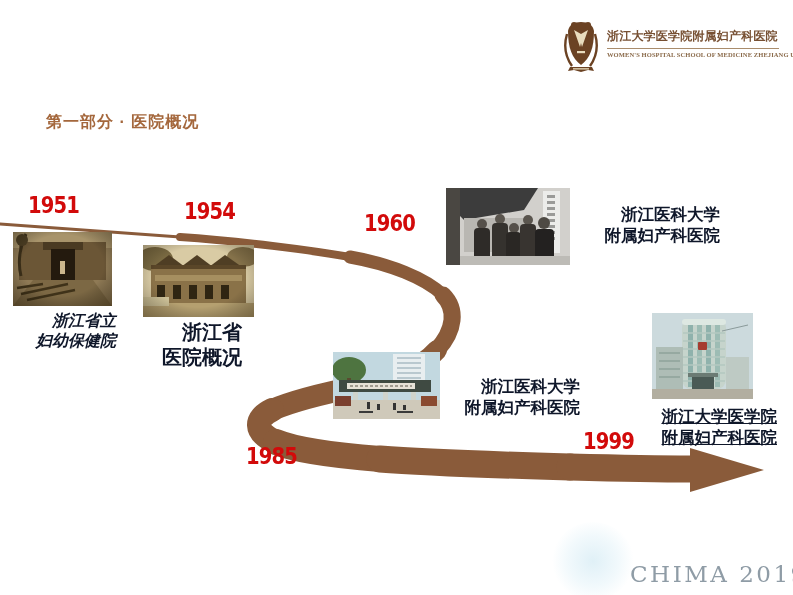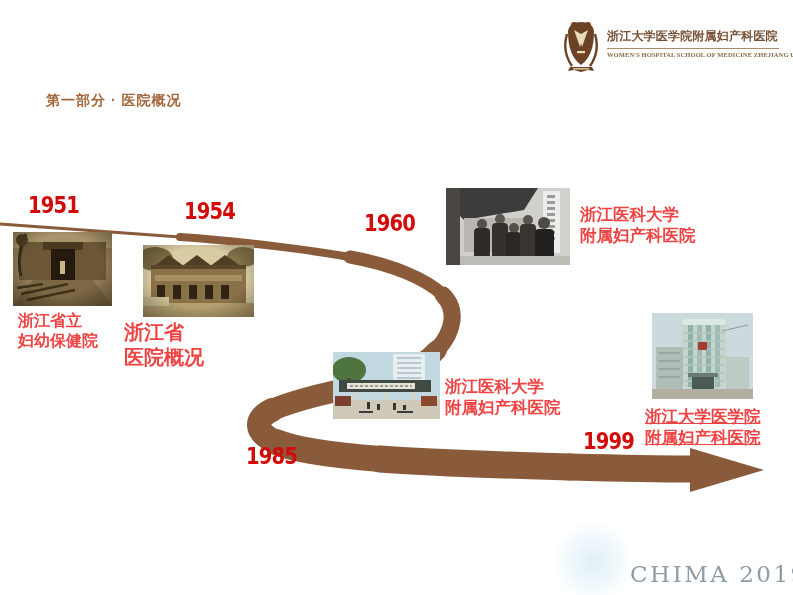--- a/index.html
+++ b/index.html
@@ -8,43 +8,43 @@
     overflow:hidden;font-family:"Liberation Sans",sans-serif;margin:0 auto;
   }
   
   .logo{position:absolute;left:563px;top:18px;width:220px;height:58px;}
   .logo-emblem{position:absolute;left:0;top:2px;width:36px;height:54px;}
   .logo-text{position:absolute;left:44px;top:10px;width:172px;}
   .logo-title{font-size:12px;font-weight:bold;color:#775033;letter-spacing:.2px;white-space:nowrap;}
   .logo-sub{margin-top:3px;font-size:6.5px;font-weight:bold;color:#8a6a4a;letter-spacing:.1px;
             font-family:"Liberation Serif",serif;white-space:nowrap;border-top:1px solid #a98c6c;padding-top:2px;}
   
-  .section-label{position:absolute;left:46px;top:92px;font-size:14px;font-weight:bold;
+  .section-label{position:absolute;left:46px;top:112px;font-size:16px;font-weight:bold;
                  color:#a4673c;letter-spacing:1px;}
   
   .arrow-svg{position:absolute;left:0;top:0;width:793px;height:595px;pointer-events:none;}
   
   .year{position:absolute;color:#d20a0a;font-weight:800;font-size:23px;letter-spacing:-1px;
         font-family:"DejaVu Sans",sans-serif;transform:scaleX(.85);transform-origin:left top;white-space:nowrap;}
   .y1951{left:28px;top:192px;}
   .y1954{left:184px;top:198px;}
   .y1960{left:364px;top:210px;}
   .y1985{left:246px;top:443px;}
   .y1999{left:583px;top:428px;}
   
   .photo{position:absolute;overflow:hidden;}
   .photo svg{display:block;}
   .p1951{left:13px;top:232px;width:99px;height:74px;}
   .p1954{left:143px;top:245px;width:111px;height:72px;}
   .p1960{left:446px;top:188px;width:124px;height:77px;}
   .p1985{left:333px;top:352px;width:107px;height:67px;}
   .p1999{left:652px;top:313px;width:101px;height:86px;}
   
-  .mlabel{position:absolute;color:#ef4444;font-weight:bold;text-align:left;line-height:1.27;}
-  .l1951{left:18px;top:311px;width:110px;font-size:16px;}
+  .mlabel{position:absolute;color:#0f172a;font-weight:bold;text-align:right;line-height:1.27;}
+  .l1951{left:6px;top:311px;width:110px;font-size:16px;font-style:italic;}
   .l1954{left:124px;top:320px;width:118px;font-size:20px;}
   .l1960{left:580px;top:204px;width:140px;font-size:16.5px;}
   .l1985{left:445px;top:376px;width:135px;font-size:16.5px;}
   .l1999{left:645px;top:406px;width:132px;font-size:16.5px;text-decoration:underline;}
   
   .chima{position:absolute;left:630px;top:561px;font-size:23px;color:#8f9ca6;
          letter-spacing:2.5px;font-family:"DejaVu Serif",serif;white-space:nowrap;}
   .blob{position:absolute;left:552px;top:522px;width:82px;height:78px;border-radius:50%;
         background:radial-gradient(circle,rgba(198,228,240,.55) 0%,rgba(210,235,245,.3) 45%,rgba(255,255,255,0) 72%);}
 </style>

